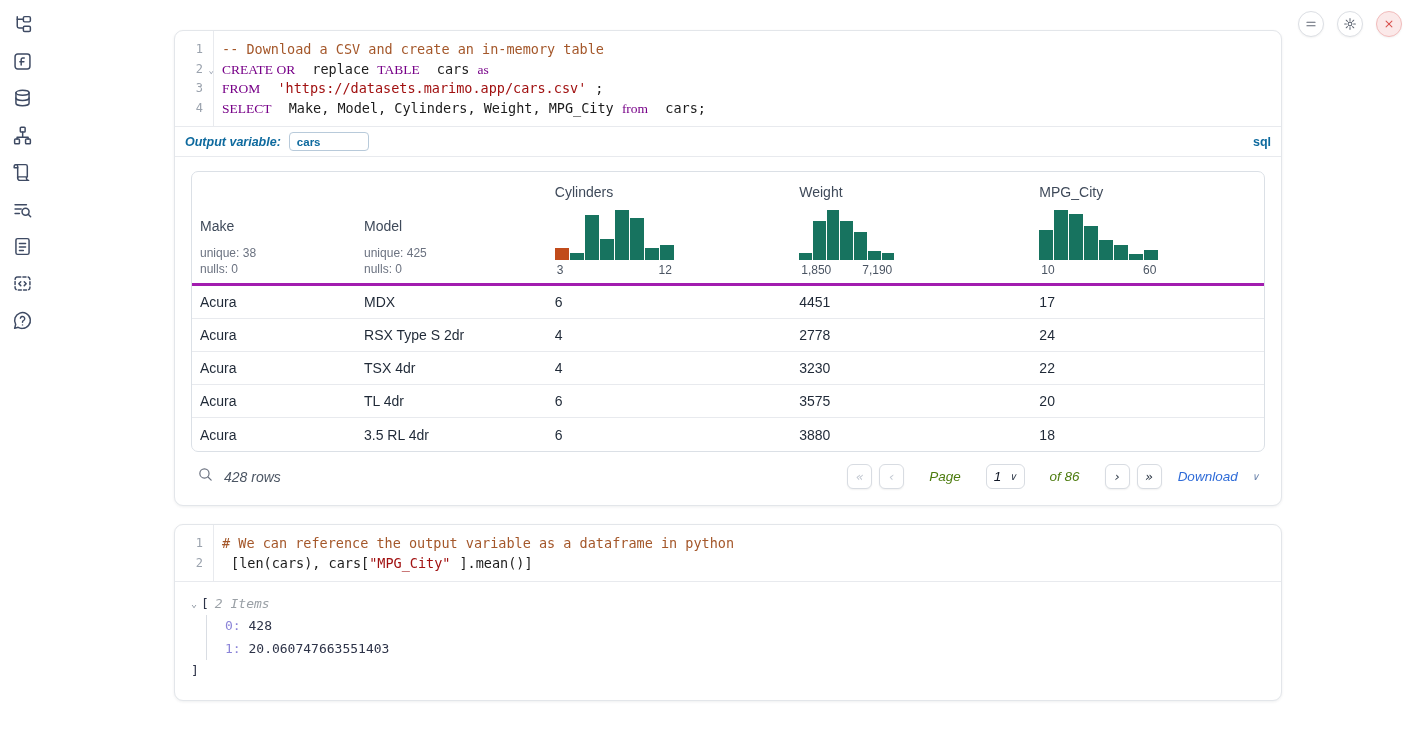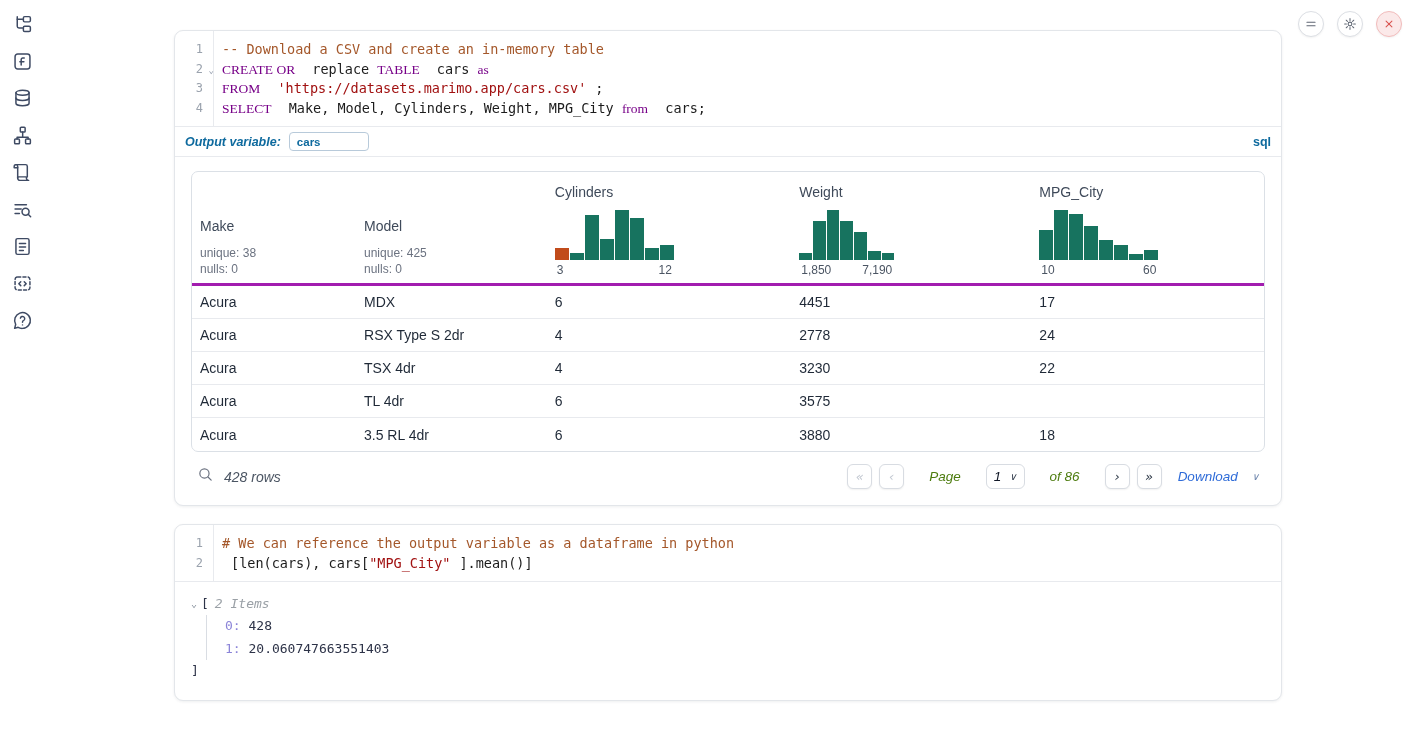--- a/index.html
+++ b/index.html
@@ -312,20 +312,21 @@
               <div class="tcell c1">TSX 4dr</div>
               <div class="tcell c2">4</div>
               <div class="tcell c3">3230</div>
               <div class="tcell c4">22</div>
             </div>
             <div class="trow">
               <div class="tcell c0">Acura</div>
               <div class="tcell c1">TL 4dr</div>
               <div class="tcell c2">6</div>
               <div class="tcell c3">3575</div>
+              <div class="tcell c4">20</div>
             </div>
             <div class="trow">
               <div class="tcell c0">Acura</div>
               <div class="tcell c1">3.5 RL 4dr</div>
               <div class="tcell c2">6</div>
               <div class="tcell c3">3880</div>
               <div class="tcell c4">18</div>
             </div>
           </div>
       </div>

